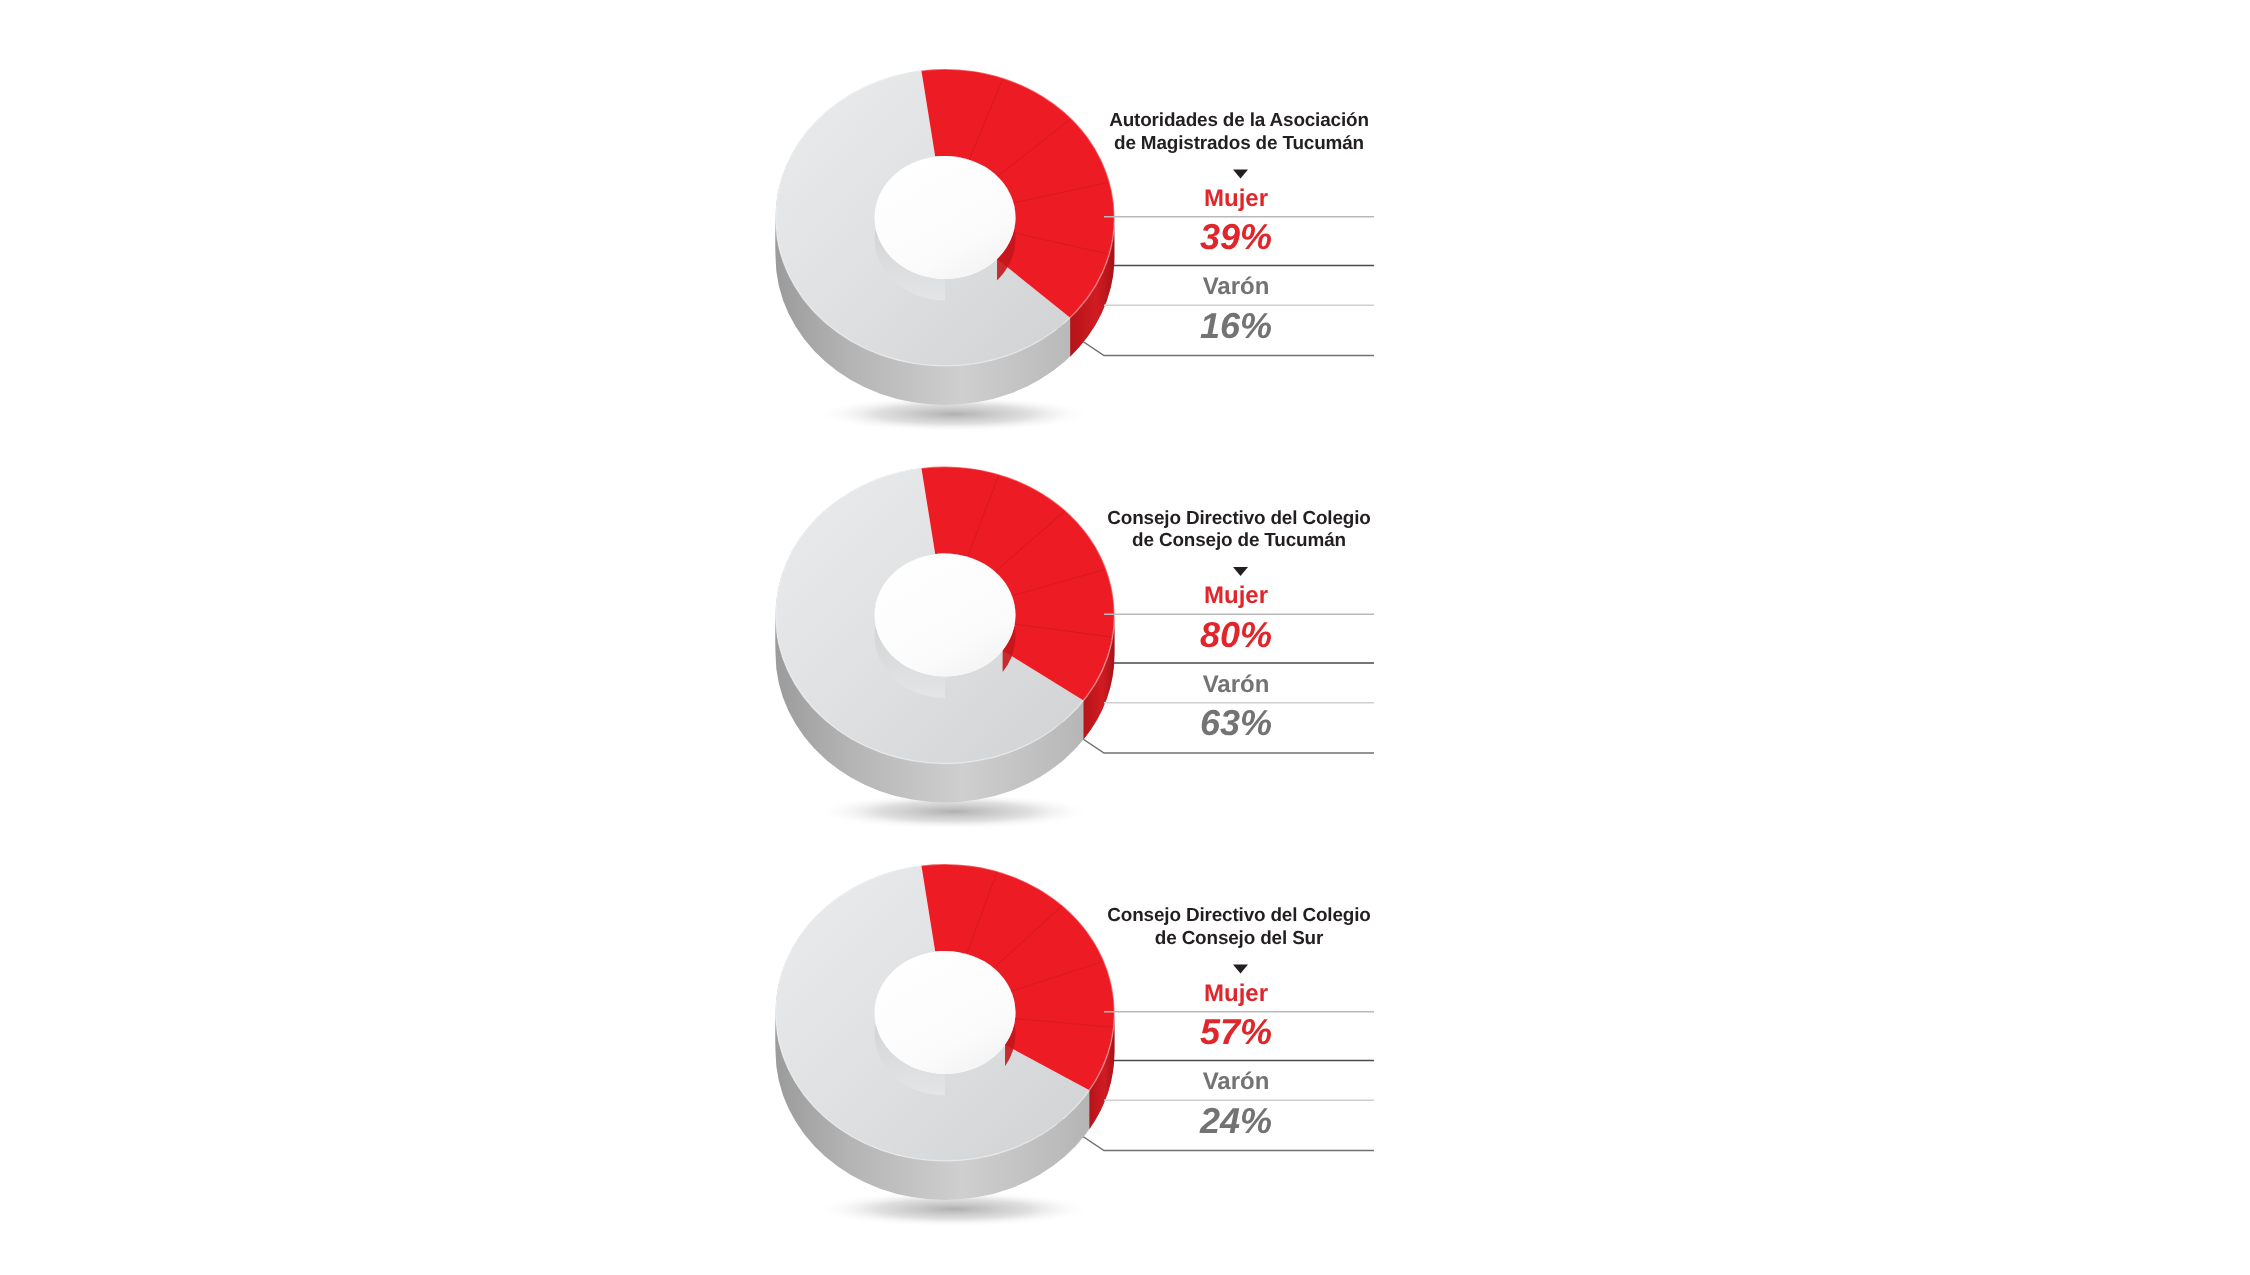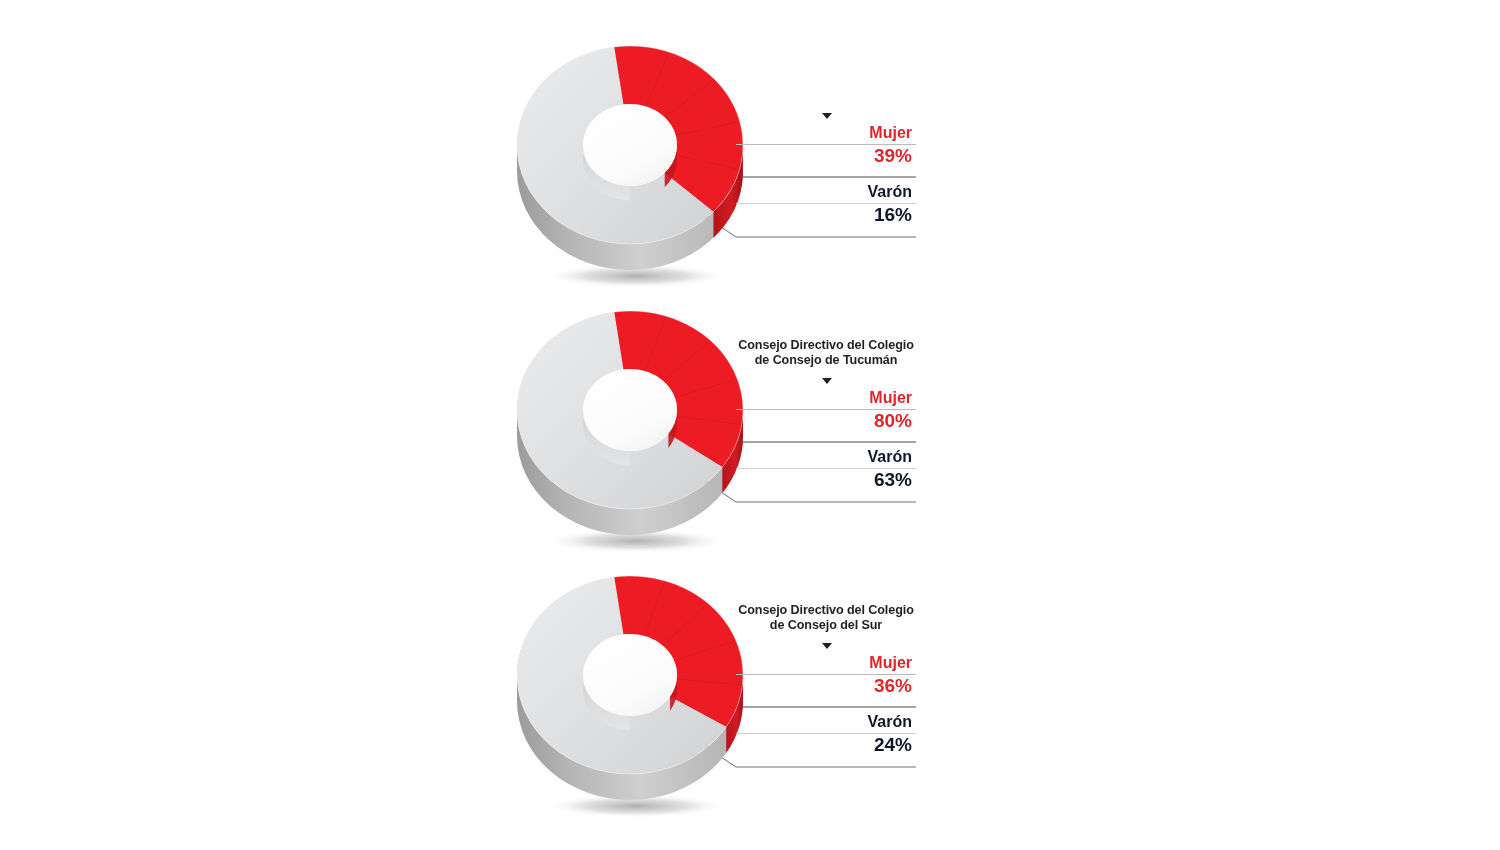--- a/index.html
+++ b/index.html
@@ -42,37 +42,38 @@
   }
   .tri{
     position:absolute;
     left:86px; top:88px;
     width:0;height:0;
     border-left:5px solid transparent;
     border-right:5px solid transparent;
     border-top:6px solid #231f20;
   }
 
-  .stat{position:absolute;width:180px;text-align:right;}
+  .stat{position:absolute;width:180px;text-align:center;}
   .stat .name{
     font-size:16px;font-weight:700;line-height:1.05;
     padding-right:4px;
   }
   .stat .rule{
     height:1px;width:180px;margin:2px 0 1px 0;
   }
   .stat .pct{
-    font-size:19px;font-weight:700;line-height:1.05;
+    font-size:24px;font-weight:700;line-height:1.05;
     padding-right:4px;
+    font-style:italic;
   }
   .stat.mujer{top:100px;}
   .stat.mujer .name,.stat.mujer .pct{color:#e0262b;}
   .stat.mujer .rule{background:#b9b9b9;}
   .stat.varon{top:159px;}
-  .stat.varon .name,.stat.varon .pct{color:#0f172a;}
+  .stat.varon .name,.stat.varon .pct{color:#737373;}
   .stat.varon .rule{background:#cfcfcf;}
 
   
   .leaders{position:absolute;left:0;top:0;width:1500px;height:265px;overflow:visible;pointer-events:none;}
 </style>
 </head>
 <body>
 
 <div id="stage">
     <div class="panel" style="top: 25px;">
@@ -163,20 +164,24 @@
           L 164.71 161.95
           A 47 41 0 0 0 130 93.3
           Z" fill="#c4161c" opacity=".9"></path>
 
     <ellipse cx="130" cy="120" rx="47" ry="41" fill="url(#hole-c0)"></ellipse>
 
     <ellipse cx="130" cy="120" rx="113" ry="99" fill="none" stroke="#ffffff" stroke-opacity=".35" stroke-width="1"></ellipse>
   </svg>
      </div>
      <div class="labels">
+       <div class="chart-title">
+         <span>Autoridades de la Asociación</span><br>
+         <span>de Magistrados de Tucumán</span>
+       </div>
        <div class="tri"></div>
 
        <div class="stat mujer">
          <div class="name">Mujer</div>
          <div class="rule"></div>
          <div class="pct">39%</div>
        </div>
 
        <div class="stat varon">
          <div class="name">Varón</div>
@@ -396,21 +401,21 @@
      <div class="labels">
        <div class="chart-title">
          <span>Consejo Directivo del Colegio</span><br>
          <span>de Consejo del Sur</span>
        </div>
        <div class="tri"></div>
 
        <div class="stat mujer">
          <div class="name">Mujer</div>
          <div class="rule"></div>
-         <div class="pct">36%</div>
+         <div class="pct">57%</div>
        </div>
 
        <div class="stat varon">
          <div class="name">Varón</div>
          <div class="rule"></div>
          <div class="pct">24%</div>
        </div>
      </div>
     </div>
   </div>

